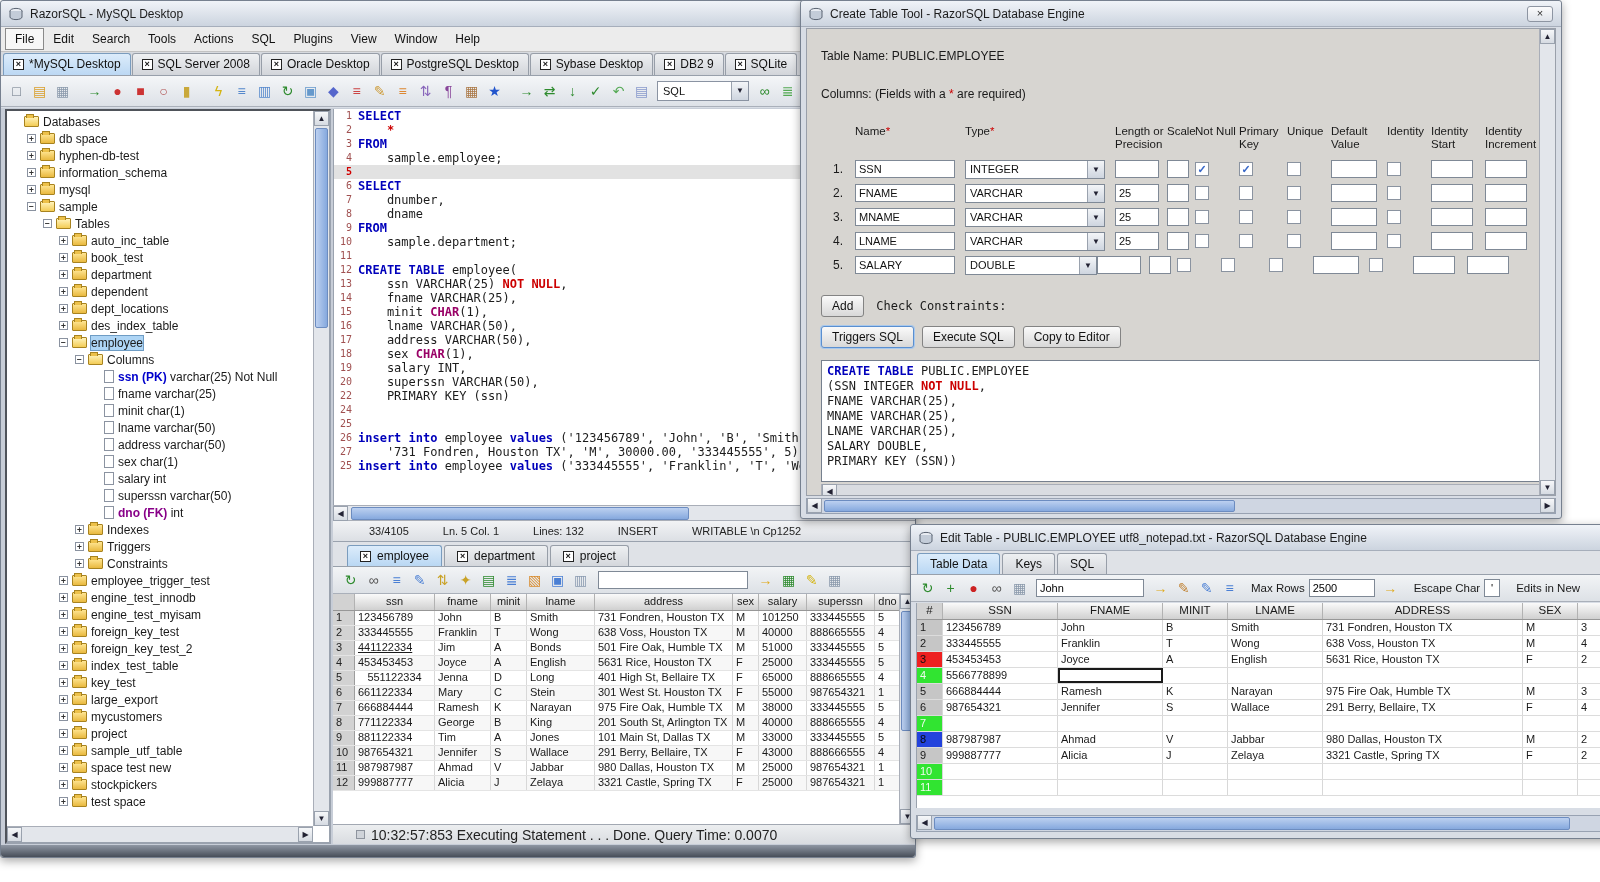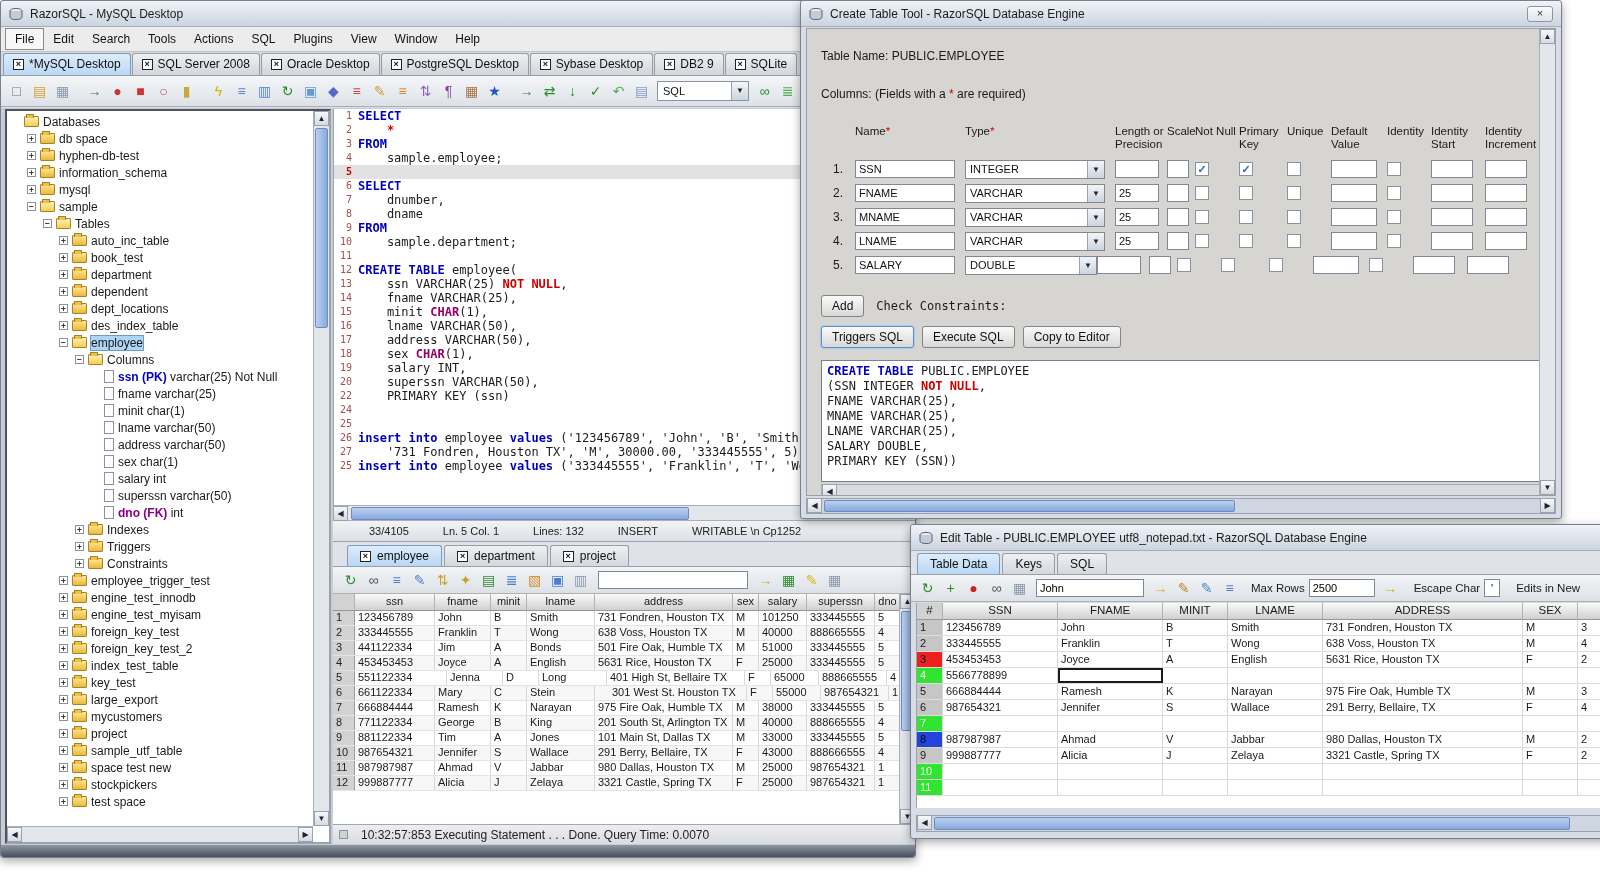--- a/index.html
+++ b/index.html
@@ -59,21 +59,21 @@
   .res-tab.sel { background:linear-gradient(#dcecfb,#b9d7f3); border-color:#7a9cbe; }
   #res-toolbar { height:27px; display:flex; align-items:center; background:linear-gradient(#f2f4f6,#dde1e6); border-bottom:1px solid #aab0ba; padding-left:6px; }
   #res-search { width:150px; height:18px; background:#fff; border:1px solid #7f8996; margin:0 6px; font-size:11px; padding:0 3px; }
   #res-grid { position:absolute; left:0; top:52px; right:0; bottom:20px; background:#fff; overflow:hidden; }
   .ghead { display:flex; background:linear-gradient(#fafafa,#d0d0d0); border-bottom:1px solid #979797; height:17px; }
   .ghead .gc { font-size:11px; color:#1a1a1a; text-align:center; border-right:1px solid #b2b2b2; overflow:hidden; white-space:nowrap; padding-top:1px; }
   .grow { display:flex; height:15px; border-bottom:1px solid #e4e4e4; background:#fff; }
   .grow:nth-child(even) { background:#f7f7f7; }
   .gc { font-size:11px; color:#1a1a1a; padding:0 3px; border-right:1px solid #d8d8d8; overflow:hidden; white-space:nowrap; flex:none; }
   .gnum { background:#d2d2d2; border-right:1px solid #9d9d9d; color:#222; }
-  #res-status { position:absolute; left:0; right:0; bottom:0; height:20px; background:linear-gradient(#eceef0,#d9dce0); border-top:1px solid #a2a8b2; display:flex; align-items:center; gap:13px; padding-left:6px; font-size:12px; color:#222; }
+  #res-status { position:absolute; left:0; right:0; bottom:0; height:20px; background:linear-gradient(#eceef0,#d9dce0); border-top:1px solid #a2a8b2; display:flex; align-items:center; gap:6px; padding-left:23px; font-size:14px; color:#222; }
   .mini-ico { width:9px; height:9px; background:#cfd3d9; border:1px solid #8e949e; }
   #main-bottom-band { position:absolute; left:0; right:0; bottom:0; height:12px; background:linear-gradient(#8f97a3,#474e59); border-radius:0 0 3px 3px; }
 
   
   #create-window { left:800px; top:0; width:762px; height:519px; }
   #create-body { position:absolute; left:5px; right:5px; top:27px; bottom:22px; background:#d7d5d1; border:1px solid #9aa0aa; overflow:hidden; }
   .dlg-label { font-size:12px; color:#1a1a1a; }
   .star { color:#cc0000; }
   #ct-grid { position:absolute; left:26px; top:96px; }
   .ct-hrow { display:flex; margin-bottom:6px; }
@@ -525,21 +525,21 @@
                 <span class="gc" style="width: 36px;">T</span>
                 <span class="gc" style="width: 68px;">Wong</span>
                 <span class="gc" style="width: 138px;">638 Voss, Houston TX</span>
                 <span class="gc" style="width: 26px;">M</span>
                 <span class="gc" style="width: 48px;">40000</span>
                 <span class="gc" style="width: 68px;">888665555</span>
                 <span class="gc" style="width: 26px;">4</span>
               </div>
               <div class="grow">
                 <span class="gc gnum" style="width: 22px;">3</span>
-                <span class="gc" style="width: 80px;">441122334</span>
+                <span class="gc" style="width: 80px; text-decoration: underline;">441122334</span>
                 <span class="gc" style="width: 56px;">Jim</span>
                 <span class="gc" style="width: 36px;">A</span>
                 <span class="gc" style="width: 68px;">Bonds</span>
                 <span class="gc" style="width: 138px;">501 Fire Oak, Humble TX</span>
                 <span class="gc" style="width: 26px;">M</span>
                 <span class="gc" style="width: 48px;">51000</span>
                 <span class="gc" style="width: 68px;">333445555</span>
                 <span class="gc" style="width: 26px;">5</span>
               </div>
               <div class="grow">
@@ -549,37 +549,37 @@
                 <span class="gc" style="width: 36px;">A</span>
                 <span class="gc" style="width: 68px;">English</span>
                 <span class="gc" style="width: 138px;">5631 Rice, Houston TX</span>
                 <span class="gc" style="width: 26px;">F</span>
                 <span class="gc" style="width: 48px;">25000</span>
                 <span class="gc" style="width: 68px;">333445555</span>
                 <span class="gc" style="width: 26px;">5</span>
               </div>
               <div class="grow">
                 <span class="gc gnum" style="width: 22px;">5</span>
-                <span class="gc" style="width: 92px;">551122334</span>
+                <span class="gc" style="width: 80px; text-align: center;">551122334</span>
                 <span class="gc" style="width: 56px;">Jenna</span>
                 <span class="gc" style="width: 36px;">D</span>
                 <span class="gc" style="width: 68px;">Long</span>
                 <span class="gc" style="width: 138px;">401 High St, Bellaire TX</span>
                 <span class="gc" style="width: 26px;">F</span>
                 <span class="gc" style="width: 48px;">65000</span>
                 <span class="gc" style="width: 68px;">888665555</span>
                 <span class="gc" style="width: 26px;">4</span>
               </div>
               <div class="grow">
                 <span class="gc gnum" style="width: 22px;">6</span>
                 <span class="gc" style="width: 80px;">661122334</span>
                 <span class="gc" style="width: 56px;">Mary</span>
                 <span class="gc" style="width: 36px;">C</span>
                 <span class="gc" style="width: 68px;">Stein</span>
-                <span class="gc" style="width: 138px; margin-left: 14px;">301 West St. Houston TX</span>
+                <span class="gc" style="width: 138px;">301 West St. Houston TX</span>
                 <span class="gc" style="width: 26px;">F</span>
                 <span class="gc" style="width: 48px;">55000</span>
                 <span class="gc" style="width: 68px;">987654321</span>
                 <span class="gc" style="width: 26px;">1</span>
               </div>
               <div class="grow">
                 <span class="gc gnum" style="width: 22px;">7</span>
                 <span class="gc" style="width: 80px;">666884444</span>
                 <span class="gc" style="width: 56px;">Ramesh</span>
                 <span class="gc" style="width: 36px;">K</span>

